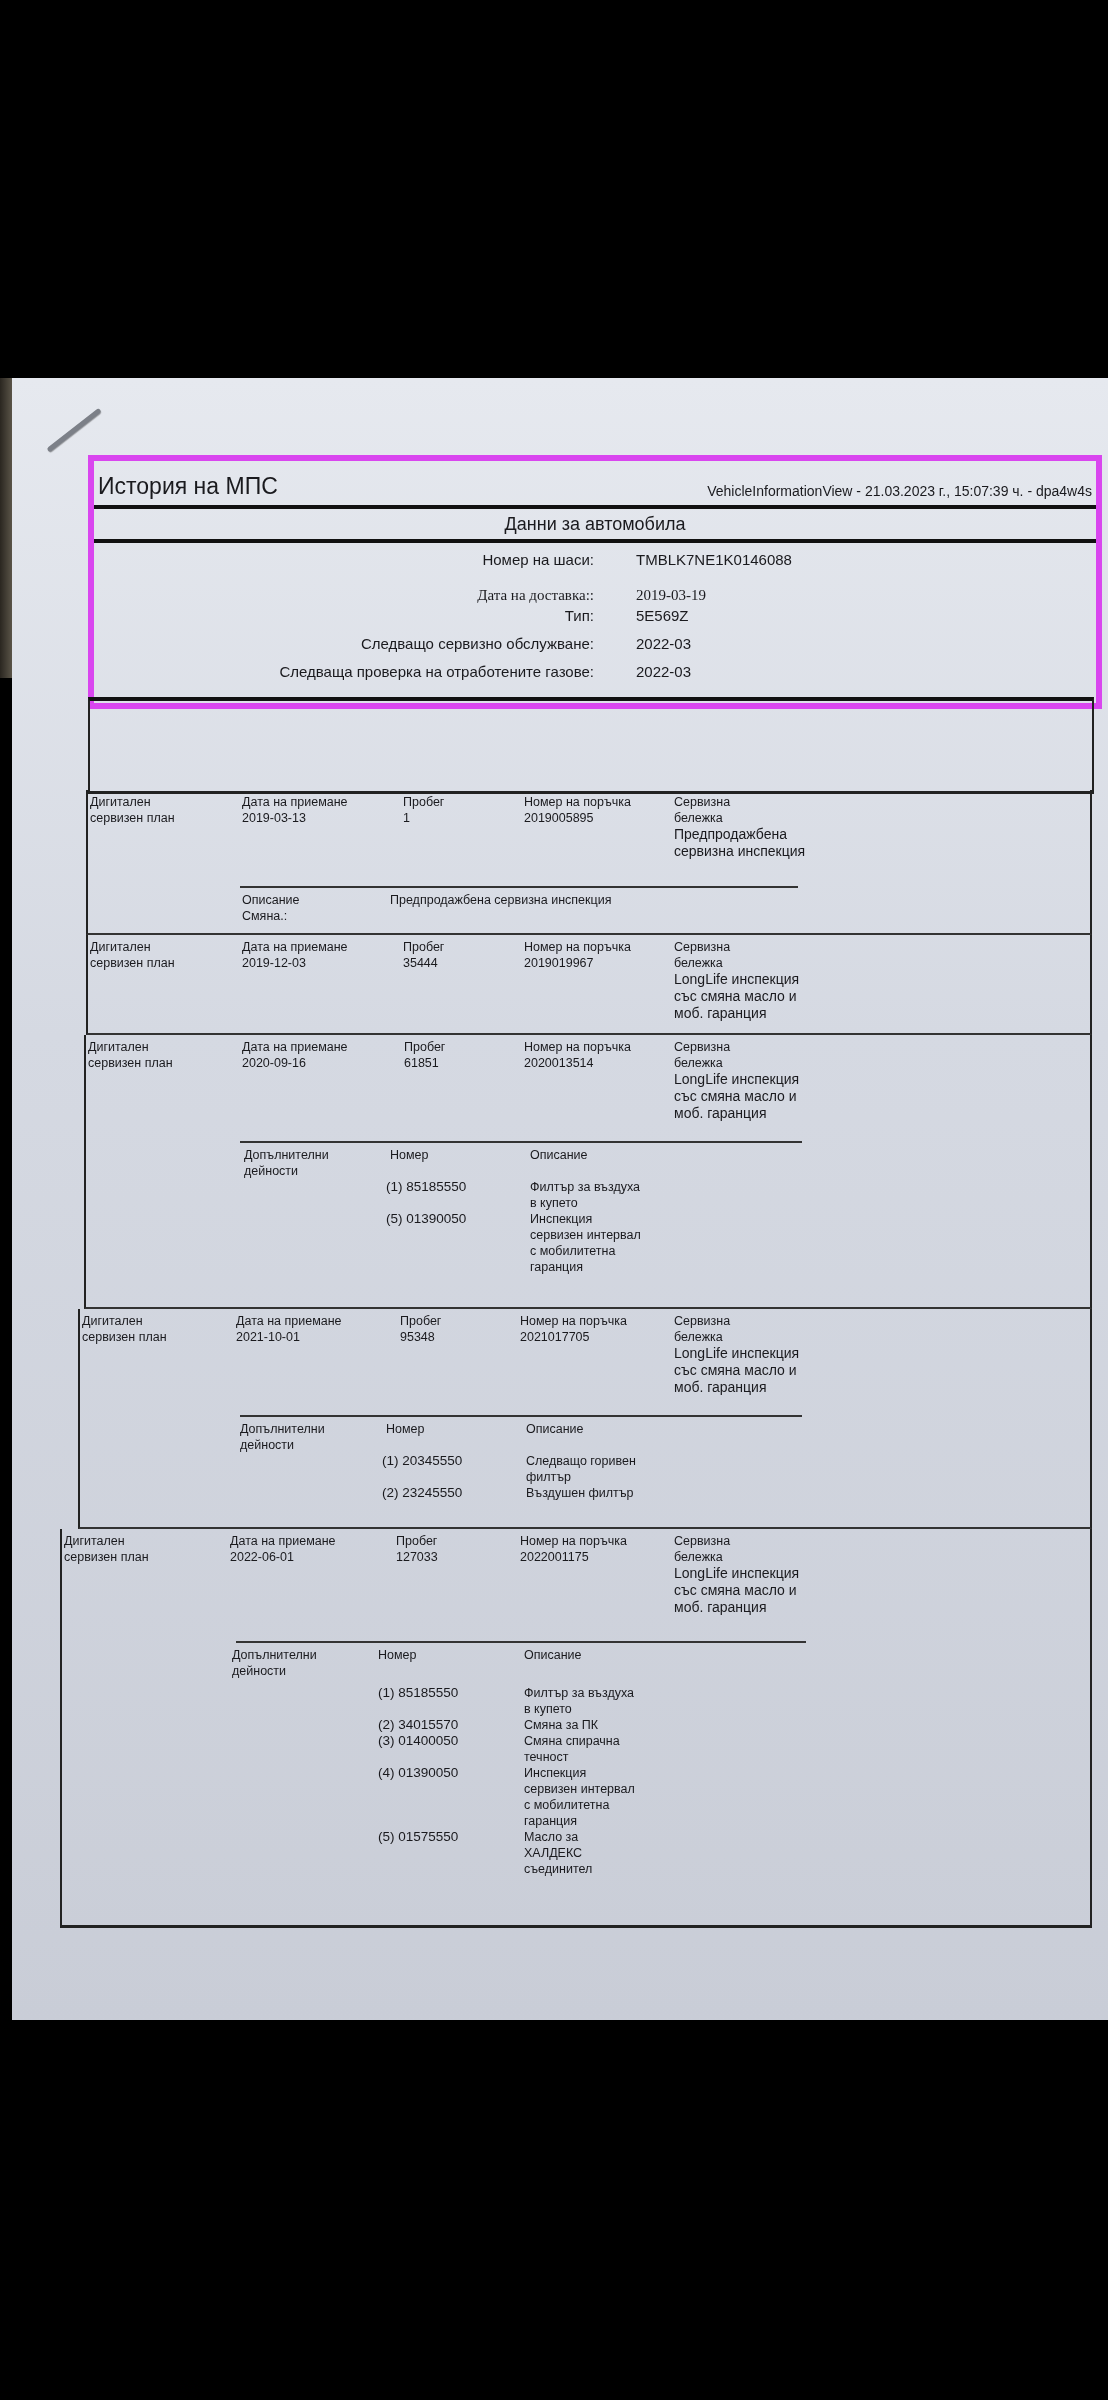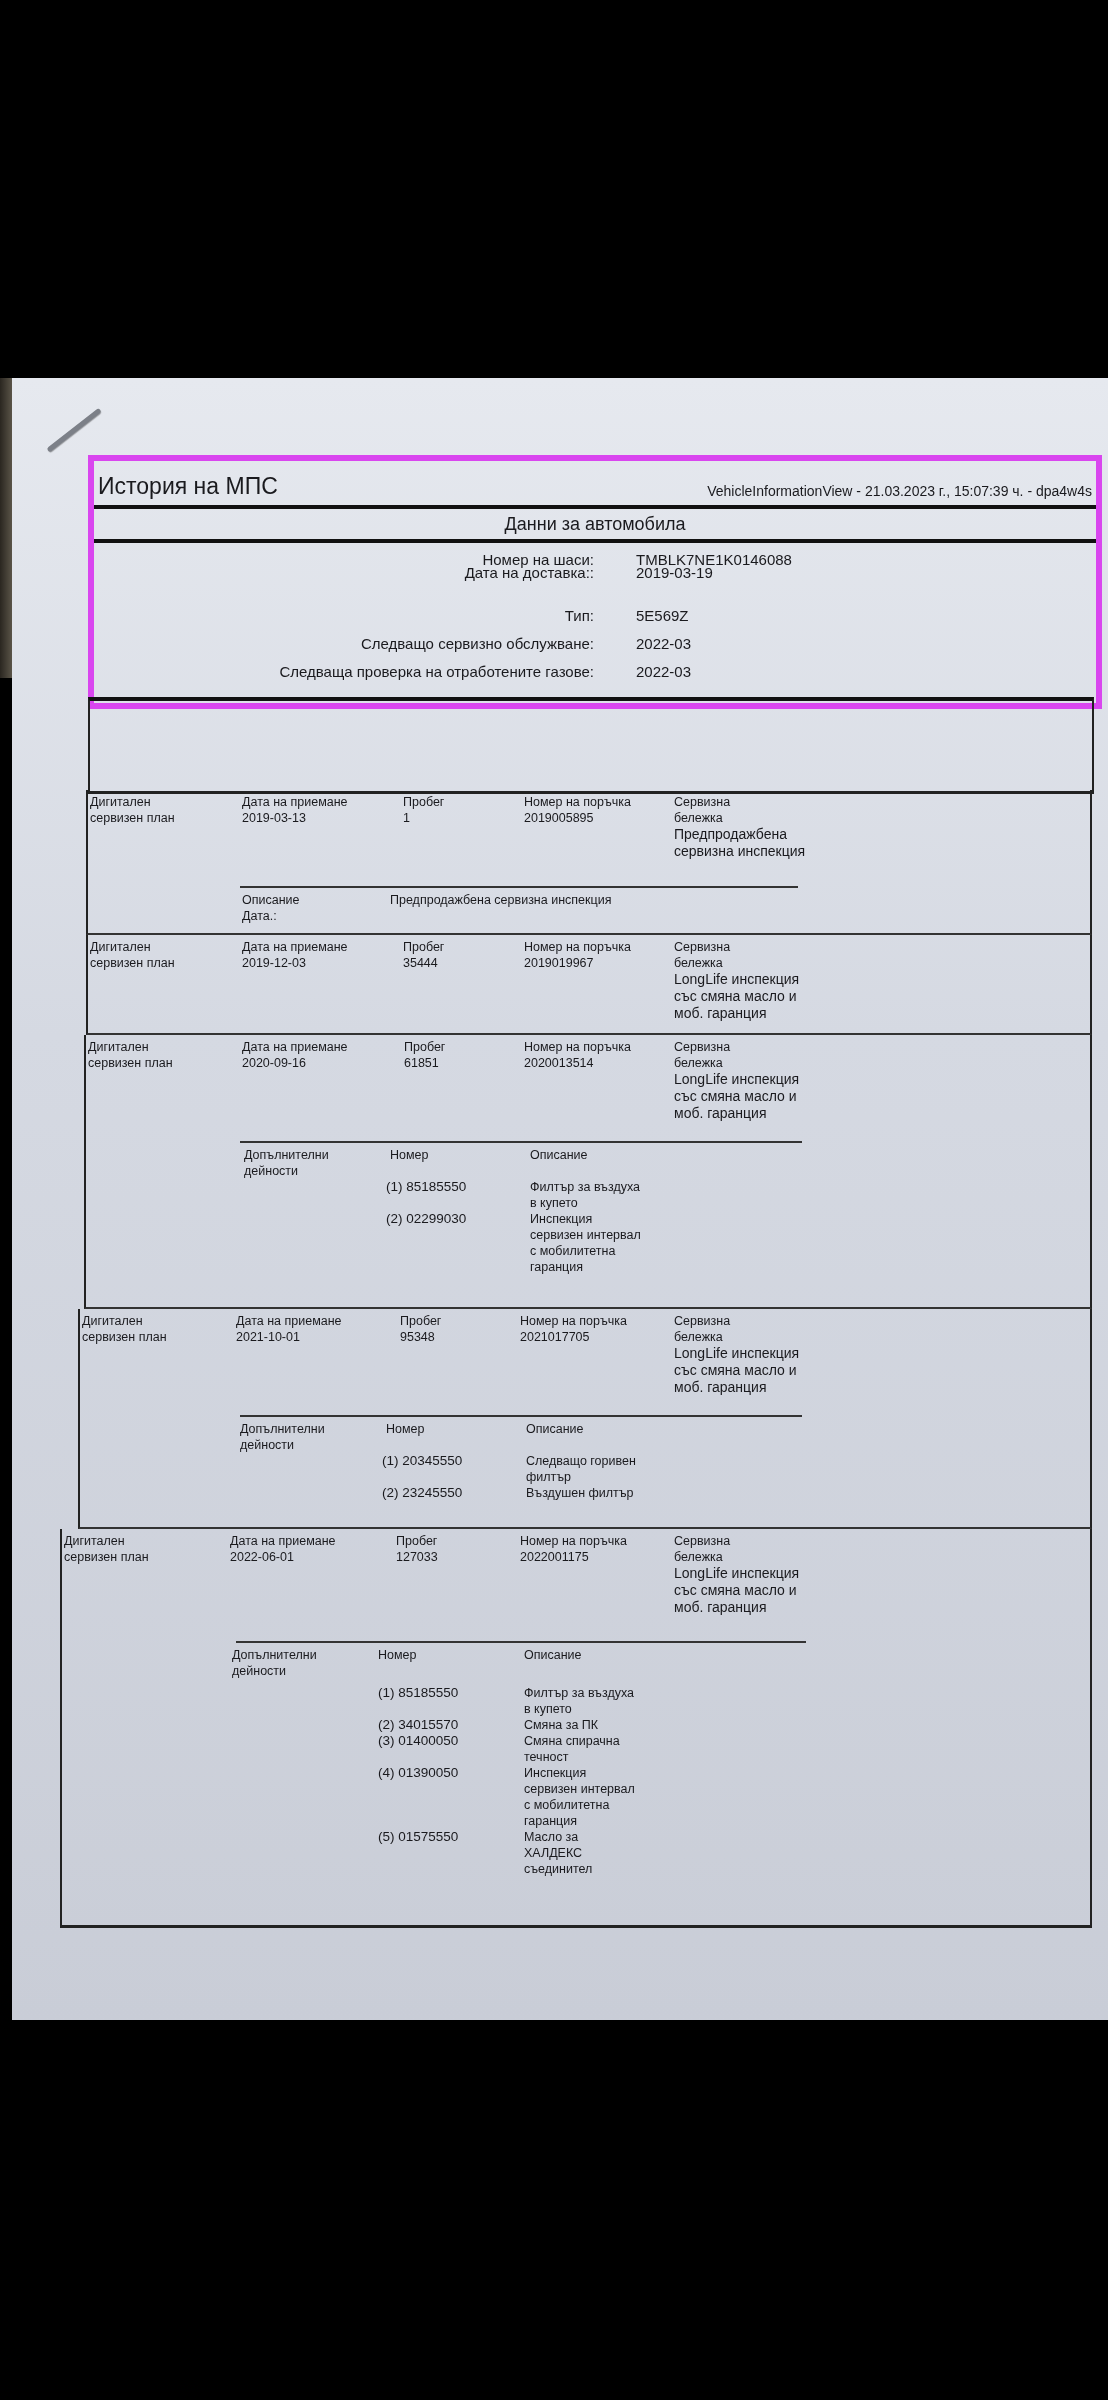--- a/index.html
+++ b/index.html
@@ -67,21 +67,21 @@
   <div class="hdr-row">
     <span class="doc-title">История на МПС</span>
     <span class="doc-meta">VehicleInformationView - 21.03.2023 г., 15:07:39 ч. - dpa4w4s</span>
   </div>
   <div class="section-title">Данни за автомобила</div>
   <div class="vdata">
     <div class="vrow" style="top:0;left:0;width:100%;">
       <span class="vlabel" style="right:502px;">Номер на шаси:</span>
       <span class="vvalue" style="left:500px;">TMBLK7NE1K0146088</span>
     </div>
-    <div class="vrow" style="top:13px;left:0;width:100%;">
+    <div class="vrow" style="top:36px;left:0;width:100%;font-family:Liberation Serif, serif;">
       <span class="vlabel" style="right:502px;">Дата на доставка::</span>
       <span class="vvalue" style="left:500px;">2019-03-19</span>
     </div>
     <div class="vrow" style="top:56px;left:0;width:100%;">
       <span class="vlabel" style="right:502px;">Тип:</span>
       <span class="vvalue" style="left:500px;">5E569Z</span>
     </div>
     <div class="vrow" style="top:84px;left:0;width:100%;">
       <span class="vlabel" style="right:502px;">Следващо сервизно обслужване:</span>
       <span class="vvalue" style="left:500px;">2022-03</span>
@@ -95,21 +95,21 @@
 
 <div class="blank"></div>
 
 <div class="entry" style="left:86px;top:790px;width:1002px;height:143px;">
   <div class="cell" style="left:2px;top:4px;"><span>Дигитален</span><br><span>сервизен план</span></div>
   <div class="cell" style="left:154px;top:4px;"><span>Дата на приемане</span><br><span>2019-03-13</span></div>
   <div class="cell" style="left:315px;top:4px;"><span>Пробег</span><br><span>1</span></div>
   <div class="cell" style="left:436px;top:4px;"><span>Номер на поръчка</span><br><span>2019005895</span></div>
   <div class="cell" style="left:586px;top:4px;"><span>Сервизна</span><br><span>бележка</span><br><span class="small">Предпродажбена</span><br><span class="small">сервизна инспекция</span></div>
   <div class="sub-line" style="left:152px;top:96px;width:558px;"></div>
-  <div class="cell" style="left:154px;top:102px;"><span>Описание</span><br><span>Дата.:</span></div>
+  <div class="cell" style="left:154px;top:102px;"><span>Описание</span><br><span>Смяна.:</span></div>
   <div class="cell" style="left:302px;top:102px;">Предпродажбена сервизна инспекция</div>
 </div>
 
 <div class="entry" style="left:86px;top:935px;width:1002px;height:98px;">
   <div class="cell" style="left:2px;top:4px;"><span>Дигитален</span><br><span>сервизен план</span></div>
   <div class="cell" style="left:154px;top:4px;"><span>Дата на приемане</span><br><span>2019-12-03</span></div>
   <div class="cell" style="left:315px;top:4px;"><span>Пробег</span><br><span>35444</span></div>
   <div class="cell" style="left:436px;top:4px;"><span>Номер на поръчка</span><br><span>2019019967</span></div>
   <div class="cell" style="left:586px;top:4px;"><span>Сервизна</span><br><span>бележка</span><br><span class="small">LongLife инспекция</span><br><span class="small">със смяна масло и</span><br><span class="small">моб. гаранция</span></div>
 </div>
@@ -119,21 +119,21 @@
   <div class="cell" style="left:156px;top:4px;"><span>Дата на приемане</span><br><span>2020-09-16</span></div>
   <div class="cell" style="left:318px;top:4px;"><span>Пробег</span><br><span>61851</span></div>
   <div class="cell" style="left:438px;top:4px;"><span>Номер на поръчка</span><br><span>2020013514</span></div>
   <div class="cell" style="left:588px;top:4px;"><span>Сервизна</span><br><span>бележка</span><br><span class="small">LongLife инспекция</span><br><span class="small">със смяна масло и</span><br><span class="small">моб. гаранция</span></div>
   <div class="sub-line" style="left:154px;top:106px;width:562px;"></div>
   <div class="cell" style="left:158px;top:112px;"><span>Допълнителни</span><br><span>дейности</span></div>
   <div class="cell" style="left:304px;top:112px;">Номер</div>
   <div class="cell" style="left:444px;top:112px;">Описание</div>
   <div class="cell" style="left:300px;top:144px;font-size:13.5px;">(1) 85185550</div>
   <div class="cell" style="left:444px;top:144px;"><span>Филтър за въздуха</span><br><span>в купето</span></div>
-  <div class="cell" style="left:300px;top:176px;font-size:13.5px;">(2) 02299030</div>
+  <div class="cell" style="left:300px;top:176px;font-size:13.5px;">(5) 01390050</div>
   <div class="cell" style="left:444px;top:176px;"><span>Инспекция</span><br><span>сервизен интервал</span><br><span>с мобилитетна</span><br><span>гаранция</span></div>
 </div>
 
 <div class="entry" style="left:78px;top:1309px;width:1010px;height:218px;">
   <div class="cell" style="left:2px;top:4px;"><span>Дигитален</span><br><span>сервизен план</span></div>
   <div class="cell" style="left:156px;top:4px;"><span>Дата на приемане</span><br><span>2021-10-01</span></div>
   <div class="cell" style="left:320px;top:4px;"><span>Пробег</span><br><span>95348</span></div>
   <div class="cell" style="left:440px;top:4px;"><span>Номер на поръчка</span><br><span>2021017705</span></div>
   <div class="cell" style="left:594px;top:4px;"><span>Сервизна</span><br><span>бележка</span><br><span class="small">LongLife инспекция</span><br><span class="small">със смяна масло и</span><br><span class="small">моб. гаранция</span></div>
   <div class="sub-line" style="left:160px;top:106px;width:562px;"></div>

